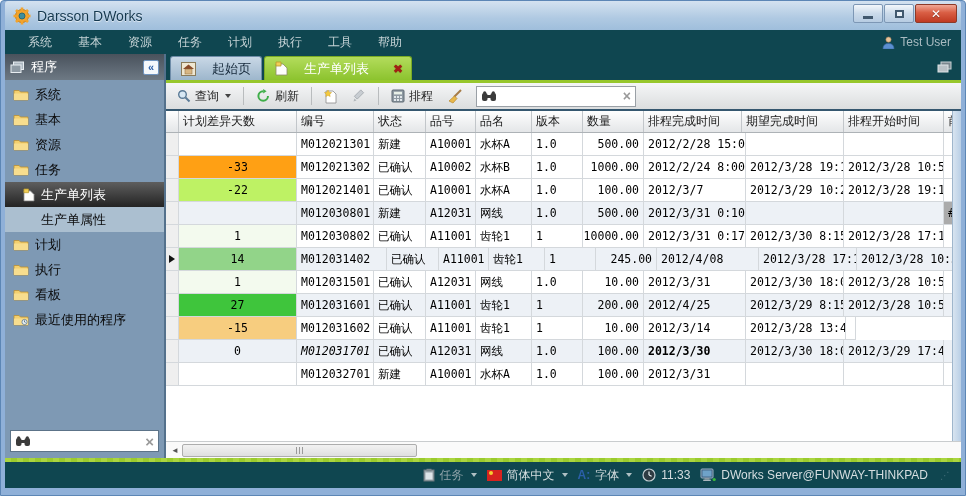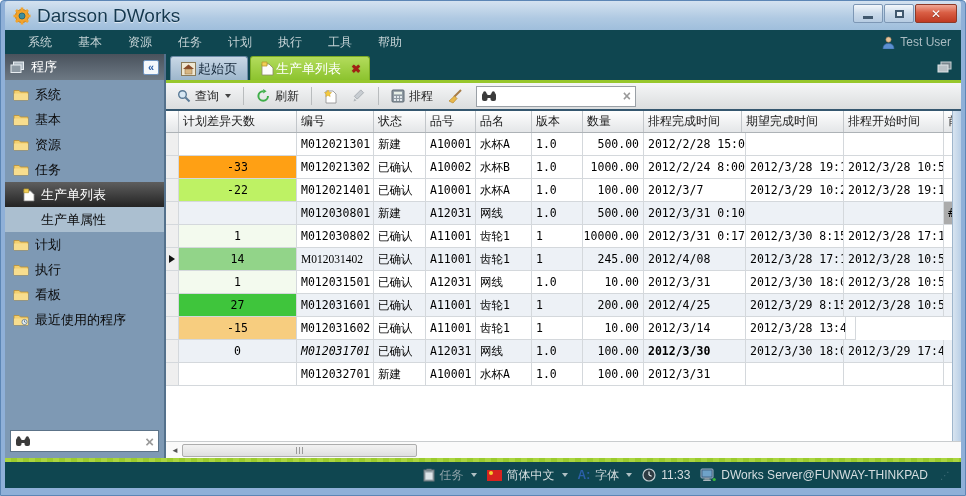--- a/index.html
+++ b/index.html
@@ -6,21 +6,21 @@
   html,body { width:966px; height:496px; overflow:hidden;
     font-family:"Liberation Sans","DejaVu Sans",sans-serif; }
   .frame { width:966px; height:496px; background:#8FB0D8;
     padding:0 4px 7px 4px; border:1px solid #5C86B5; border-radius:4px 4px 0 0;
     display:flex; flex-direction:column; }
   
   .titlebar { height:29px; display:flex; align-items:center;
     background:linear-gradient(#D4E2F0,#AFC9E2 60%,#9FBEDC);
     border-radius:3px 3px 0 0; padding:0 4px; position:relative; }
   .title-gear { width:18px; height:18px; margin:0 6px 0 4px; }
-  .title-text { font-size:19px; color:#14384F; text-shadow:0 1px 1px rgba(255,255,255,.7); }
+  .title-text { font-size:14px; color:#14384F; text-shadow:0 1px 1px rgba(255,255,255,.7); }
   .winbtns { position:absolute; right:4px; top:3px; display:flex; gap:1px; }
   .winbtn { width:30px; height:19px; border:1px solid #7D97B5; border-radius:2px;
     background:linear-gradient(#F3F7FB,#CBDAEA 50%,#B7CCE2);
     display:flex; align-items:center; justify-content:center; cursor:pointer; }
   .winbtn .dash { width:10px; height:3px; background:#41586E; margin-top:7px; }
   .winbtn .box { width:9px; height:8px; border:2px solid #41586E; background:#E8F0F8; }
   .winbtn.close { width:42px; background:linear-gradient(#F0A896,#D95E44 45%,#C03A22);
     border-color:#8C3A28; color:#fff; font-weight:bold; font-size:12px;
     text-shadow:0 1px 1px rgba(0,0,0,.4); }
   
@@ -46,21 +46,21 @@
   .side-item.selected { background:linear-gradient(#5E5E5E,#232323);
     color:#FFFFFF; }
   .side-search { margin:4px 5px 6px 5px; height:22px; background:#fff;
     border:1px solid #5C7388; display:flex; align-items:center; padding:0 4px; gap:4px; }
   .side-search input { flex:1; border:none; outline:none; font-size:12px; min-width:0; }
   .side-search .clear { color:#9A9A9A; font-weight:bold; font-size:15px; cursor:pointer; }
   
   .main { flex:1; display:flex; flex-direction:column; min-width:0; }
   .tabbar { height:29px; background:#0F4650; display:flex; align-items:flex-end;
     border-bottom:3px solid #97C72C; padding-left:4px; position:relative; }
-  .tab { height:24px; display:flex; align-items:center; gap:2px; padding:0 10px;
+  .tab { height:24px; display:flex; align-items:center; gap:16px; padding:0 10px;
     font-size:13px; border-radius:3px 3px 0 0; cursor:pointer; margin-right:2px; }
   .tab.inactive { background:linear-gradient(#C9D8E6,#9DB6CC);
     border:1px solid #6E8CA8; border-bottom:none; color:#16293B; }
   .tab.active { background:linear-gradient(#B3DC5C,#8CC32E); color:#fff;
     border:1px solid #7AAB24; border-bottom:none; padding-right:8px; }
   .tab .close-x { color:#A32014; font-weight:bold; font-size:12px; margin-left:8px;
     cursor:pointer; text-shadow:0 0 1px #7A150C; }
   .tabbar .windows-btn { position:absolute; right:8px; top:6px; cursor:pointer; }
   
   .toolbar { height:28px; background:linear-gradient(#F5F6F7,#DBDDDE);
@@ -448,21 +448,21 @@
               <div class="gcell " style="width: 102px; text-align: right;">2012/3/31 0:17</div>
               <div class="gcell " style="width: 98px;">2012/3/30 8:15</div>
               <div class="gcell " style="width: 100px;">2012/3/28 17:13</div>
               <div class="gcell " style="width: 10px;"></div>
             </div>
             <div class="grid-row row-tinted">
               <div class="gcell ind" style="width: 13px;">
                 <span class="ptr"></span>
               </div>
               <div class="gcell c-center colored" style="width: 118px; background: rgb(146, 212, 137);">14</div>
-              <div class="gcell " style="width: 77px; font-family: Liberation Serif, serif;">M012031402</div>
+              <div class="gcell " style="width: 90px;">M012031402</div>
               <div class="gcell " style="width: 52px;">已确认</div>
               <div class="gcell " style="width: 50px;">A11001</div>
               <div class="gcell " style="width: 56px;">齿轮1</div>
               <div class="gcell " style="width: 51px;">1</div>
               <div class="gcell c-right" style="width: 61px;">245.00</div>
               <div class="gcell " style="width: 102px;">2012/4/08</div>
               <div class="gcell " style="width: 98px;">2012/3/28 17:13</div>
               <div class="gcell " style="width: 100px;">2012/3/28 10:52</div>
               <div class="gcell " style="width: 10px;"></div>
             </div>

